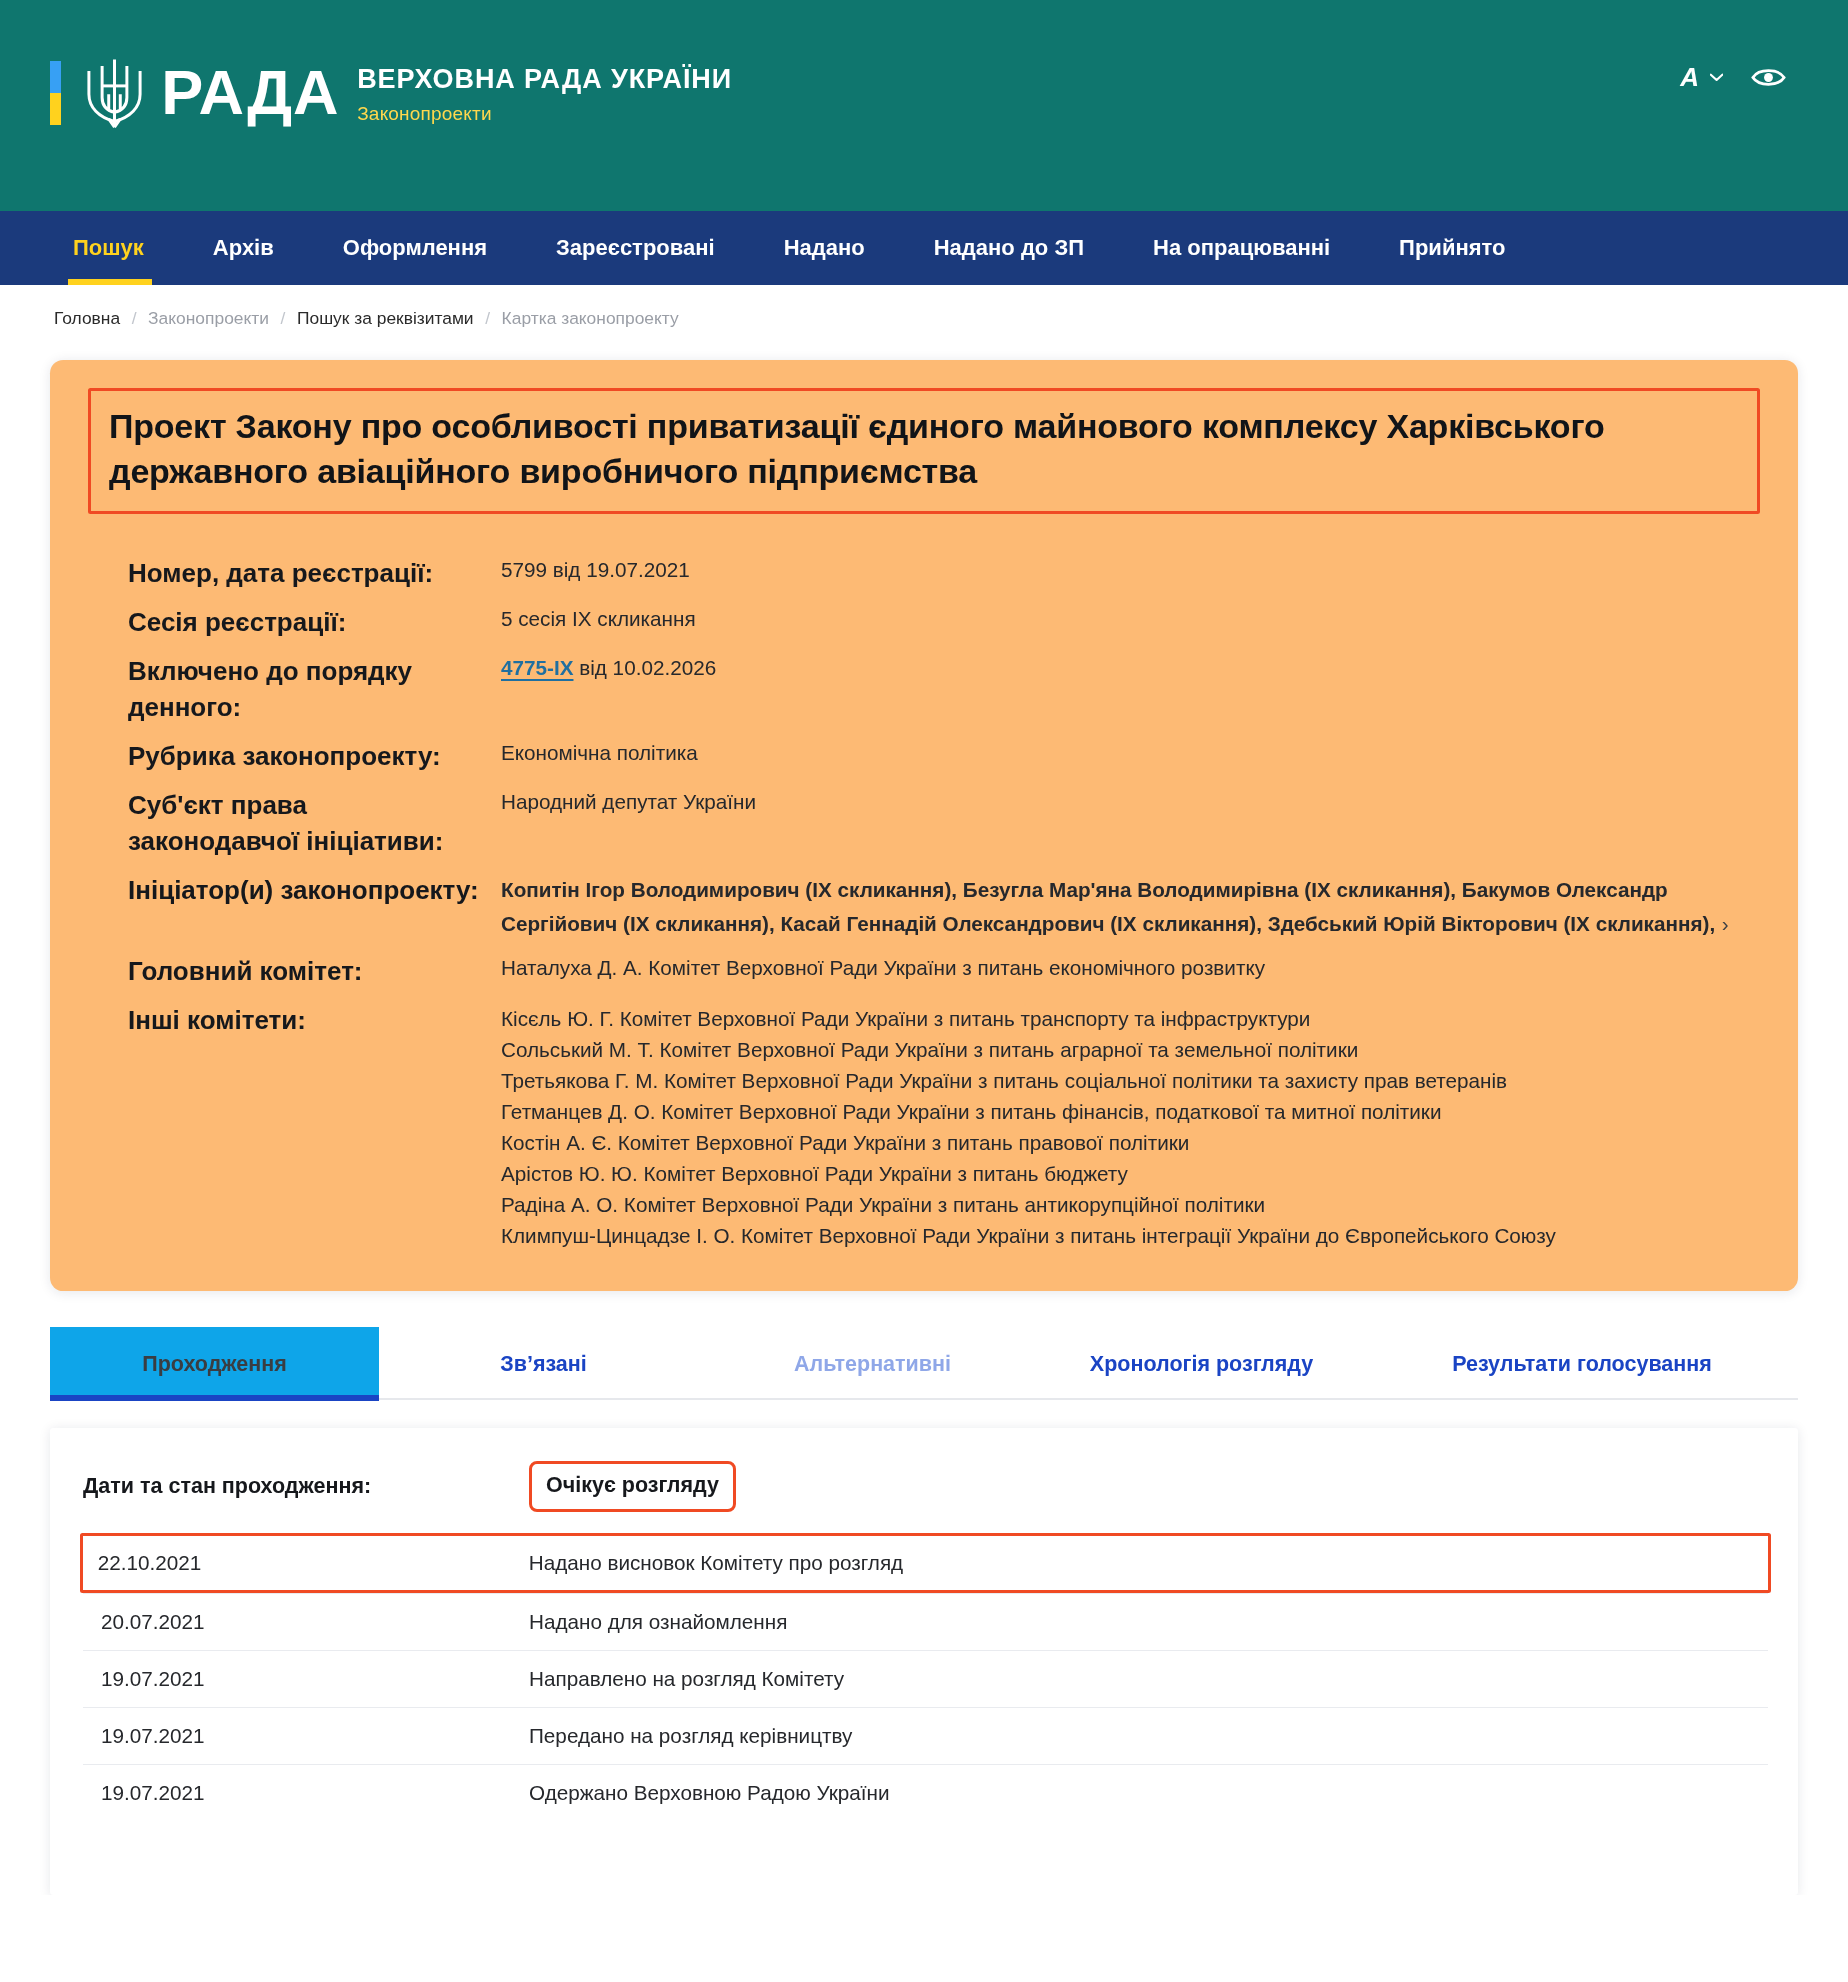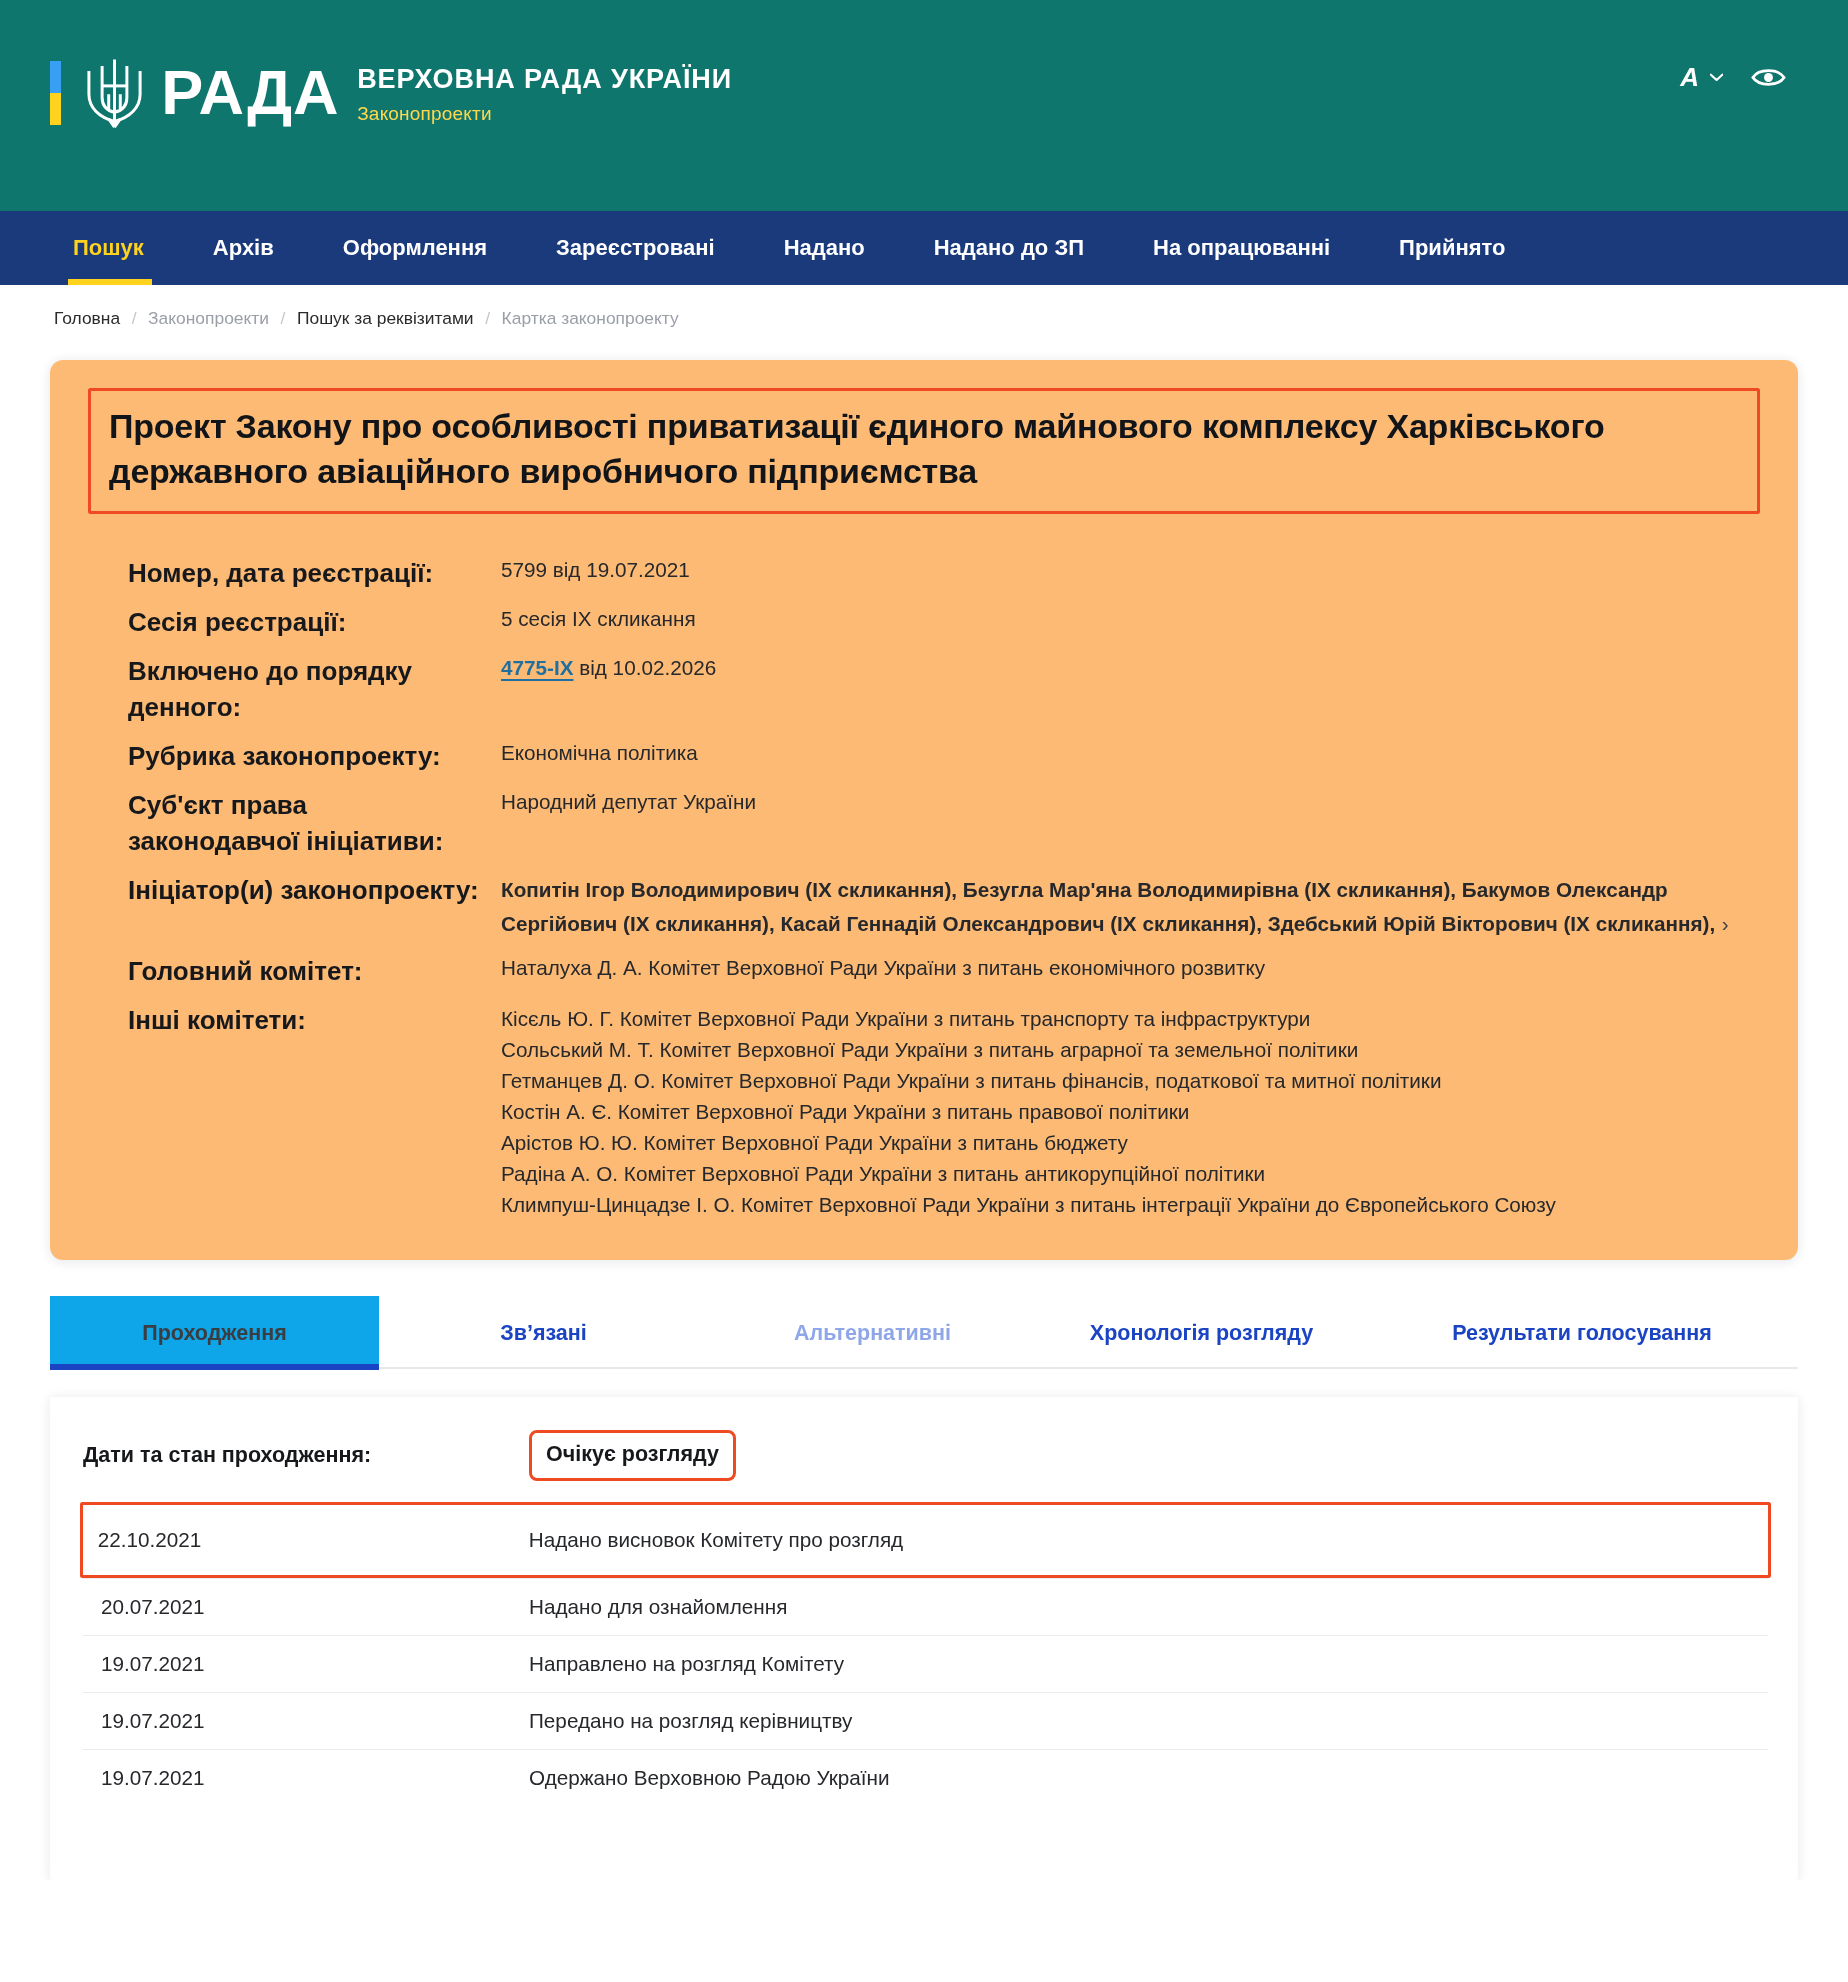--- a/index.html
+++ b/index.html
@@ -266,21 +266,21 @@
     border-top: 1.7px solid #e9ebef;
     font-size: 20.7px;
     color: #26282c;
   }
   .stage-row:first-child { border-top: 1.7px solid #e9ebef; }
   .stage-date { width: 446px; flex: none; padding-left: 18px; }
   .stage-text { flex: 1; }
   .stage-row.highlight {
     border: 3.3px solid #f04a23;
     border-radius: 2.5px;
-    height: 76px;
+    height: 60px;
     margin: 0 -3.3px;
   }
   .stage-row.highlight .stage-date { padding-left: 15px; }
 </style>
 </head>
 <body>
 
 <header class="site-header">
   <div class="brand">
     <div class="flag-bar">
@@ -383,20 +383,21 @@
     <div class="meta-label">Ініціатор(и) законопроекту:</div>
     <div class="meta-value bold"><span>Копитін Ігор Володимирович (IX скликання), Безугла Мар'яна Володимирівна (IX скликання), Бакумов Олександр Сергійович (IX скликання), Касай Геннадій Олександрович (IX скликання), Здебський Юрій Вікторович (IX скликання),</span><span class="expand-chevron">›</span></div>
 
     <div class="meta-label">Головний комітет:</div>
     <div class="meta-value">Наталуха Д. А. Комітет Верховної Ради України з питань економічного розвитку</div>
 
     <div class="meta-label">Інші комітети:</div>
     <div class="meta-value multi" id="other-committees">
         <div>Кісєль Ю. Г. Комітет Верховної Ради України з питань транспорту та інфраструктури</div>
         <div>Сольський М. Т. Комітет Верховної Ради України з питань аграрної та земельної політики</div>
+        <div>Третьякова Г. М. Комітет Верховної Ради України з питань соціальної політики та захисту прав ветеранів</div>
         <div>Гетманцев Д. О. Комітет Верховної Ради України з питань фінансів, податкової та митної політики</div>
         <div>Костін А. Є. Комітет Верховної Ради України з питань правової політики</div>
         <div>Арістов Ю. Ю. Комітет Верховної Ради України з питань бюджету</div>
         <div>Радіна А. О. Комітет Верховної Ради України з питань антикорупційної політики</div>
         <div>Климпуш-Цинцадзе І. О. Комітет Верховної Ради України з питань інтеграції України до Європейського Союзу</div>
       </div>
   </div>
 </main>
 
 <div class="tabs-wrap" id="tabs">

